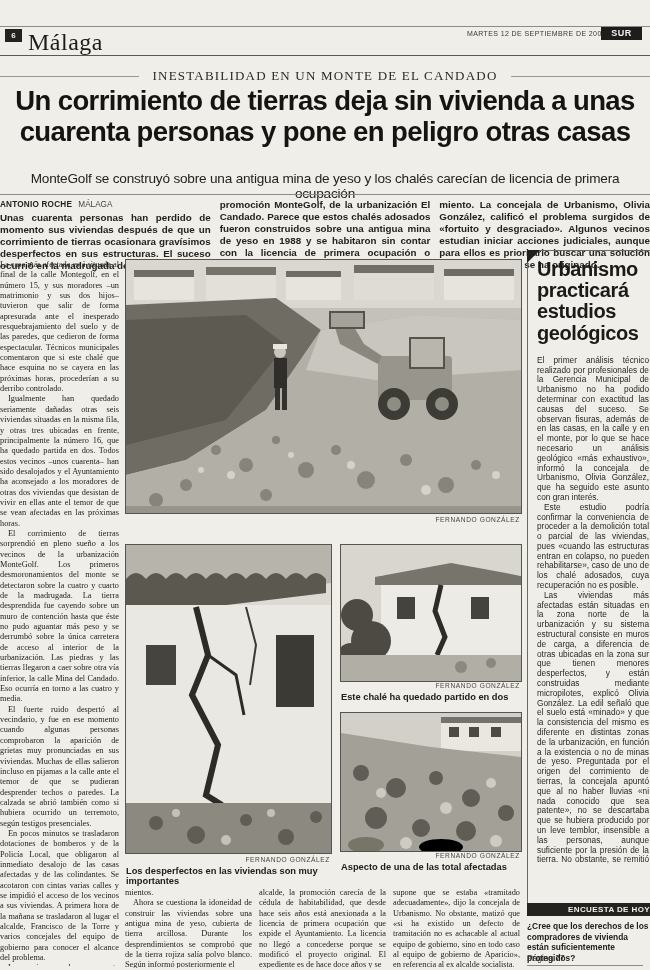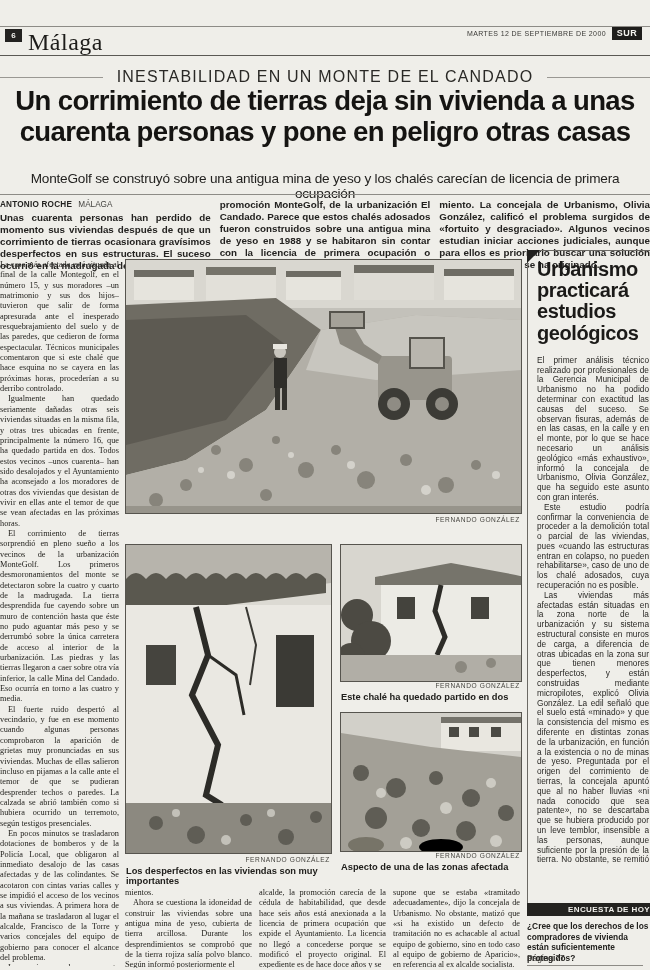--- a/index.html
+++ b/index.html
@@ -8,27 +8,27 @@
   .abs{position:absolute;}
   .just{text-align:justify;text-justify:inter-word;}
   .rule{position:absolute;height:0;border-top:1px solid #8d8b86;}
   .rule-dark{border-top:1px solid #5a5954;}
 
   
   .pagenum-box{left:5px;top:29px;width:17px;height:13px;background:#232220;color:#f4f3ef;
     font-size:8px;font-weight:bold;text-align:center;line-height:13px;}
   .section-title{left:28px;top:29px;font-size:24px;font-family:"Liberation Serif",serif;letter-spacing:.5px;}
   .date-line{right:44px;top:30px;font-size:7px;letter-spacing:.4px;color:#3a3936;}
-  .sur-box{right:8px;top:27px;width:30px;height:13px;background:#1e1d1b;color:#f4f3ef;
+  .sur-box{right:8px;top:27px;width:41px;height:13px;background:#1e1d1b;color:#f4f3ef;
     font-size:9px;font-weight:bold;text-align:center;line-height:13px;letter-spacing:.5px;}
 
   
   .kicker-row{left:0;top:68px;width:650px;display:flex;align-items:center;}
   .kicker-line{flex:1;border-top:1px solid #9a9893;height:0;}
-  .kicker-text{padding:0 14px;font-size:16px;letter-spacing:1.2px;color:#2a2926;white-space:nowrap;}
+  .kicker-text{padding:0 14px;font-size:13px;letter-spacing:1.2px;color:#2a2926;white-space:nowrap;font-family:Liberation Serif, serif;}
 
   .headline{left:2px;top:86px;width:646px;text-align:center;font-weight:bold;
     font-size:27.5px;line-height:1.12;letter-spacing:-0.6px;color:#151412;}
   .subhead{left:2px;top:171px;width:646px;text-align:center;font-size:13.6px;color:#232220;letter-spacing:-0.2px;}
 
   
   .lead-wrap{left:0;top:199px;width:650px;display:flex;gap:9px;}
   .lead-col{flex:1;font-size:9.8px;font-weight:bold;line-height:12px;color:#232220;}
   .byline{font-size:8.2px;margin-bottom:1px;}
   .byline b{letter-spacing:.2px;}
@@ -255,21 +255,21 @@
           <circle cx="105" cy="95" r="6"></circle>
           <circle cx="150" cy="70" r="5"></circle>
         <circle cx="65" cy="130" r="6"></circle>
           <circle cx="155" cy="128" r="6"></circle>
       </g>
       <ellipse cx="25" cy="132" rx="18" ry="8" fill="#777468"></ellipse>
       <ellipse cx="100" cy="134" rx="22" ry="8" fill="#82randomize7f73"></ellipse>
     </svg>
   </div>
   <div class="credit" style="left:370px;top:852px;width:150px;">FERNANDO GONZÁLEZ</div>
-  <div class="caption" style="left:341px;top:862px;width:180px;">Aspecto de una de las zonas afectada</div>
+  <div class="caption" style="left:341px;top:862px;width:180px;">Aspecto de una de las total afectadas</div>
 
   <div class="bottom-col body-col just" style="left:125px;width:127px;">
     <p>mientos.</p>
     <p>Ahora se cuestiona la idoneidad de construir las viviendas sobre una antigua mina de yeso, cubierta de tierra arcillosa. Durante los desprendimientos se comprobó que de la tierra rojiza salía polvo blanco. Según informó posteriormente el</p>
   </div>
   <div class="bottom-col body-col just" style="left:393px;width:127px;">
     <p style="text-indent:0;">supone que se estaba «tramitado adecuadamente», dijo la concejala de Urbanismo. No obstante, matizó que «si ha existido un defecto de tramitación no es achacable al actual equipo de gobierno, sino en todo caso al equipo de gobierno de Aparicio», en referencia al ex alcalde socialista.</p>
   </div>
   <div class="bottom-col body-col just" style="left:259px;width:127px;">
     <p style="text-indent:0;">alcalde, la promoción carecía de la cédula de habitabilidad, que desde hace seis años está anexionada a la licencia de primera ocupación que expide el Ayuntamiento. La licencia no llegó a concederse porque se modificó el proyecto original. El expediente es de hace doce años y se</p>

